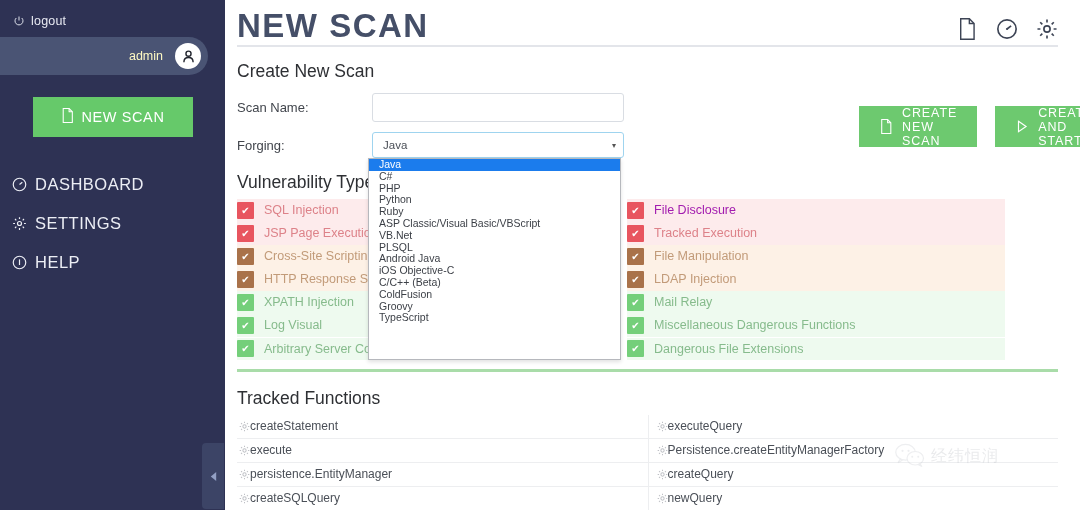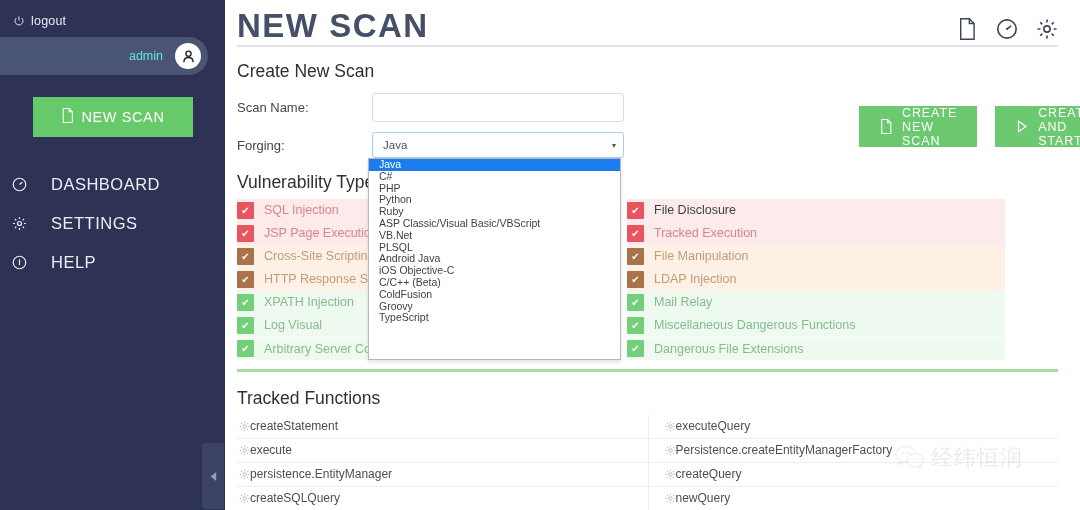--- a/index.html
+++ b/index.html
@@ -33,42 +33,42 @@
     margin: 5px 0 0 0;
     height: 38px;
     background: #4a5474;
     border-radius: 0 19px 19px 0;
     width: 208px;
     display: flex; align-items: center; justify-content: flex-end;
     padding-right: 7px;
     gap: 12px;
     position: relative;
   }
-  .user-name { color: #5eead4; font-size: 12.5px; }
+  .user-name { color: #fef9c3; font-size: 12.5px; }
   .avatar {
     width: 26px; height: 26px; border-radius: 50%;
     background: #ffffff;
     display: flex; align-items: center; justify-content: center;
   }
 
   .new-scan-btn {
     margin: 22px auto 0 auto;
     width: 160px; height: 40px;
     background: #66c96a;
     color: #ffffff;
     display: flex; align-items: center; justify-content: center;
     gap: 8px;
     font-size: 14.5px; letter-spacing: .6px;
     cursor: pointer;
     border: none;
   }
 
   .nav { margin-top: 28px; }
   .nav-item {
-    display: flex; align-items: center; gap: 24px;
+    display: flex; align-items: center; gap: 8px;
     padding: 0 0 0 12px;
     height: 39px;
     color: #eceef5;
     font-size: 16.5px;
     letter-spacing: .5px;
     cursor: pointer;
   }
   .nav-item .nav-icon { width: 15px; height: 15px; display:block; flex:0 0 15px; }
 
   .collapse-handle {
@@ -180,21 +180,21 @@
     display: grid; grid-template-columns: 1fr 1fr;
     border-top: 0;
   }
   .tf-cell {
     display: flex; align-items: center; 
     height: 24px;
     font-size: 12px; color: #4a4f57;
     border-bottom: 1px solid #edeef0;
     padding-left: 2px;
   }
-  .tf-cell.rightcol { padding-left: 16px; border-left: 1px solid #edeef0; }
+  .tf-cell.rightcol { padding-left: 8px; border-left: 1px solid #edeef0; }
   .gear-sm { width: 11px; height: 11px; display:block; opacity:.55; flex:0 0 11px;}
 
   
   .dropdown-list {
     position: absolute;
     left: 368px; top: 158px;
     width: 253px; height: 202px;
     background: #ffffff;
     border: 1px solid #b6b8bd;
     z-index: 50;
@@ -215,21 +215,21 @@
   
   .watermark {
     position: absolute;
     left: 895px; top: 443px;
     display: flex; align-items: center; gap: 6px;
     opacity: .30;
     pointer-events: none;
     z-index: 60;
   }
   .wm-text {
-    font-size: 22px; color: #b9bcc2;
+    font-size: 16px; color: #b9bcc2;
     font-family: "DejaVu Sans", sans-serif;
     letter-spacing: 1px;
   }
 </style>
 </head>
 <body>
 
 <div id="app">
 
   <div class="sidebar">
@@ -392,21 +392,21 @@
             <span class="vt-label" style="color: rgb(134, 187, 140);">Log Visual</span>
           </div>
           <div class="vt-row" style="background: rgb(238, 250, 239);">
             <span class="vt-check" style="background: rgb(116, 207, 122);">✔</span>
             <span class="vt-label" style="color: rgb(134, 187, 140);">Arbitrary Server Connection</span>
           </div>
         </div>
       <div id="vt-right">
           <div class="vt-row" style="background: rgb(253, 235, 236);">
             <span class="vt-check" style="background: rgb(232, 85, 95);">✔</span>
-            <span class="vt-label" style="color: #404040;">File Disclosure</span>
+            <span class="vt-label" style="color: #a21caf;">File Disclosure</span>
           </div>
           <div class="vt-row" style="background: rgb(253, 235, 236);">
             <span class="vt-check" style="background: rgb(232, 85, 95);">✔</span>
             <span class="vt-label" style="color: rgb(221, 130, 137);">Tracked Execution</span>
           </div>
           <div class="vt-row" style="background: rgb(253, 241, 230);">
             <span class="vt-check" style="background: rgb(169, 114, 74);">✔</span>
             <span class="vt-label" style="color: rgb(194, 155, 121);">File Manipulation</span>
           </div>
           <div class="vt-row" style="background: rgb(253, 241, 230);">

